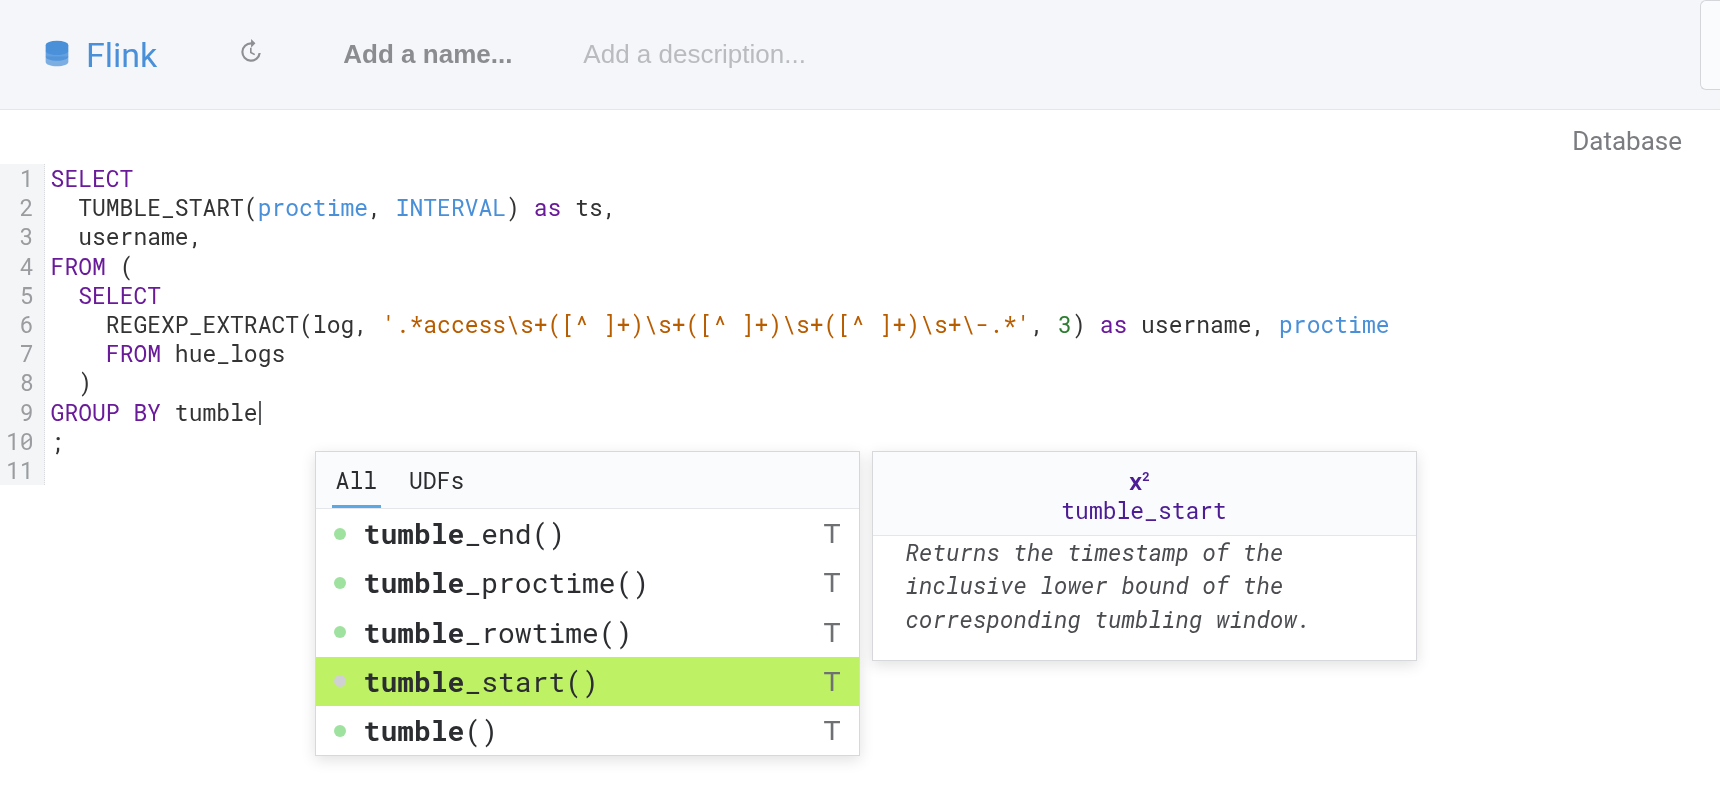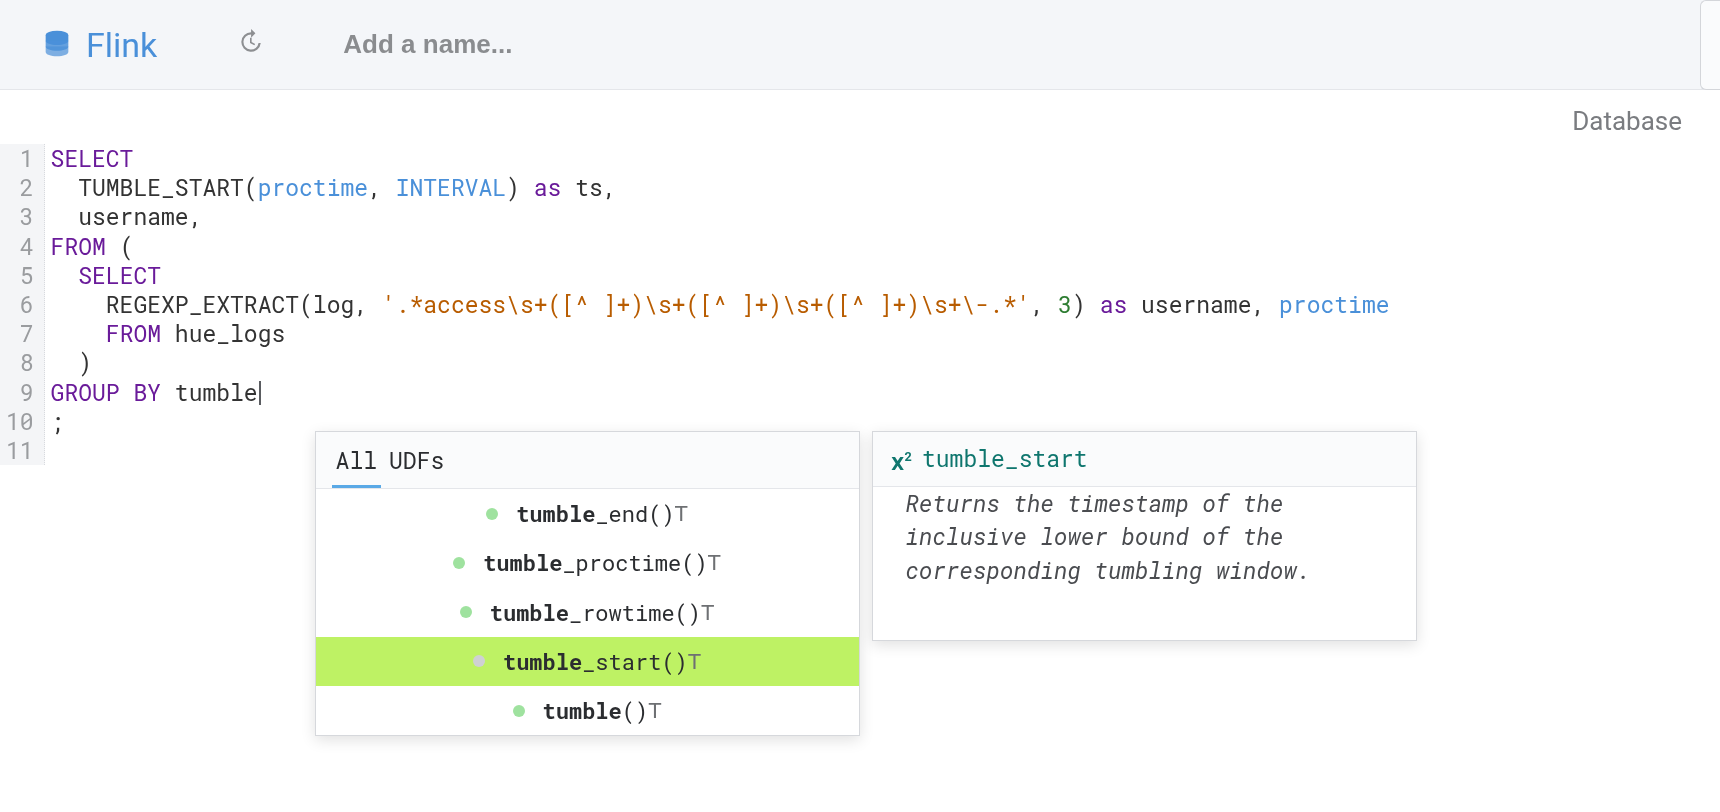--- a/index.html
+++ b/index.html
@@ -6,21 +6,21 @@
   body {
     font-family: -apple-system, BlinkMacSystemFont, "Segoe UI", Roboto, "Helvetica Neue", Arial, sans-serif;
     background: #fff;
     color: #333;
     width: 1720px;
     height: 812px;
     overflow: hidden;
     position: relative;
   }
   .topbar {
-    height: 90px;
+    height: 110px;
     background: #f4f6f9;
     border-bottom: 1px solid #e4e6ea;
     display: flex;
     align-items: center;
     padding: 0 40px;
     position: relative;
   }
   .db-icon {
     width: 34px;
     height: 34px;
@@ -125,40 +125,40 @@
     width: 545px;
     background: #fff;
     border: 1px solid #d6d8dc;
     box-shadow: 0 4px 14px rgba(0,0,0,0.12);
   }
   .ac-tabs {
     display: flex;
     border-bottom: 1px solid #e4e6ea;
     background: #fafbfc;
     padding: 10px 16px 0 16px;
-    gap: 4px;
+    gap: 24px;
     font-size: 23px;
   }
   .ac-tab {
     padding: 4px 4px 10px 4px;
     color: #2b2d30;
     cursor: pointer;
   }
   .ac-tab.active {
     border-bottom: 3px solid #5aa9e6;
   }
   .ac-row {
     display: flex;
     align-items: center;
     padding: 10px 18px;
     font-family: "Roboto Mono", Consolas, monospace;
-    font-size: 22px;
+    font-size: 28px;
     color: #2b2d30;
     cursor: pointer;
-    justify-content: center;
+    justify-content: space-between;
   }
   .ac-row-left { display:flex; align-items:center; }
   .ac-dot {
     width: 12px; height: 12px; border-radius: 50%;
     background: #9fe29f; margin-right: 18px;
   }
   .ac-row.selected {
     background: #bef264;
   }
   .ac-row.selected .ac-dot { background: #cfd1d3; }
@@ -171,21 +171,22 @@
     border: 1px solid #d6d8dc;
     box-shadow: 0 4px 14px rgba(0,0,0,0.12);
     height: 210px;
   }
   .ac-detail-head {
     display:flex; align-items:center;
     background: #fafbfc;
     border-bottom: 1px solid #e4e6ea;
     padding: 10px 18px;
     font-size: 23px;
-    color: #0f766e;
+    color: #4c1d95;
+    flex-direction: column;
   }
   .fx {
     font-weight: 700;
     margin-right: 10px;
   }
   .fx sup { font-size: 0.55em; vertical-align: super; }
   .detail-fn { font-family: "Roboto Mono", Consolas, monospace; }
   .ac-sig {
     margin: 16px 18px 12px 18px;
     background: #f2f3f5;
@@ -215,20 +216,21 @@
     </svg>
   </span>
   <span class="engine-name">Flink</span>
   <span class="history-icon">
     <svg viewBox="0 0 24 24" width="26" height="26" fill="currentColor">
       <path d="M13 3a9 9 0 1 0 8.94 10H19.9A7 7 0 1 1 13 5v3l4-4-4-4v3z"></path>
       <path d="M12 8v5l4 2 .75-1.23L13.5 12V8z"></path>
     </svg>
   </span>
   <input class="name-input" placeholder="Add a name..." style="">
+  <input class="desc-input" placeholder="Add a description..." style="">
   <div class="right-btn"></div>
 </div>
 
 <div class="subbar">
   <span>Database</span>
 </div>
 
 <div class="editor">
   <div class="gutter" id="gutter">
       <span class="ln">1</span>

